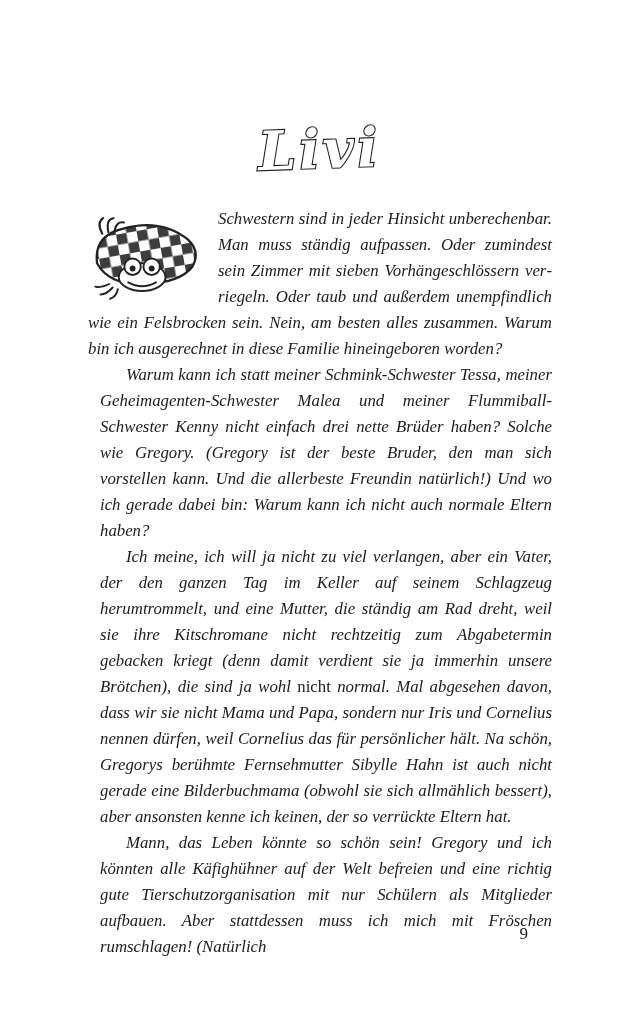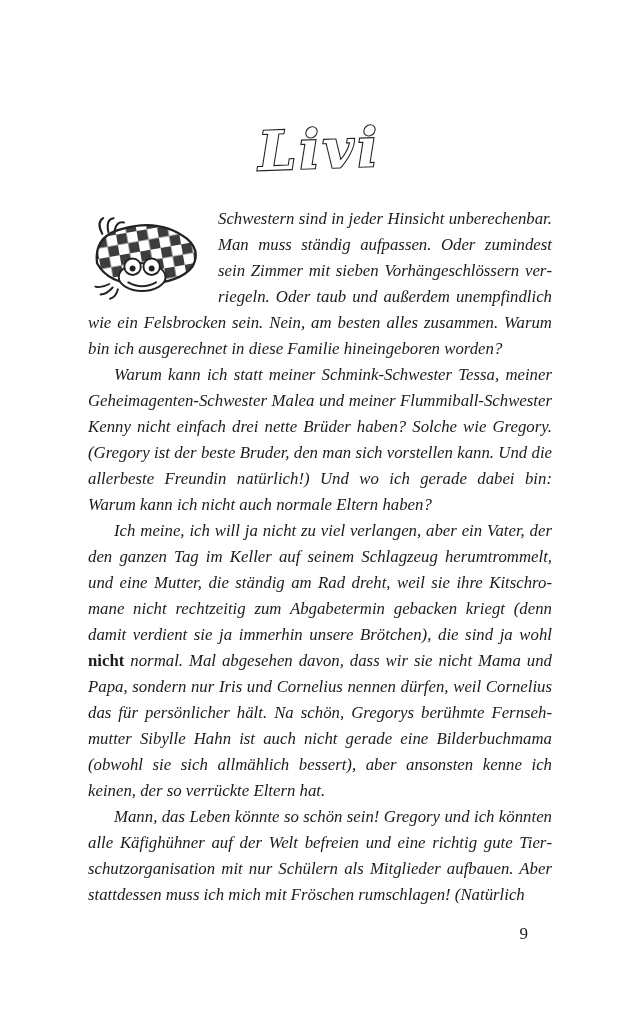--- a/index.html
+++ b/index.html
@@ -37,22 +37,22 @@
     left: 88px;
     width: 464px;
     font-style: italic;
     font-size: 16.8px;
     line-height: 26px;
     text-align: justify;
     hyphens: auto;
     -webkit-hyphens: auto;
   }
   .body-text p { margin: 0; }
-  .body-text p.indent { text-indent: 26px; }
-  .roman { font-style: normal; font-weight: bold; }
+  .body-text p.indent { text-indent: 26px; margin-left: 12px; }
+  .roman { font-style: normal; }
   .illustration {
     float: left;
     width: 130px;
     height: 94px;
     margin: 2px 10px 6px -10px;
   }
   .page-number {
     position: absolute;
     top: 924px;
     right: 112px;

